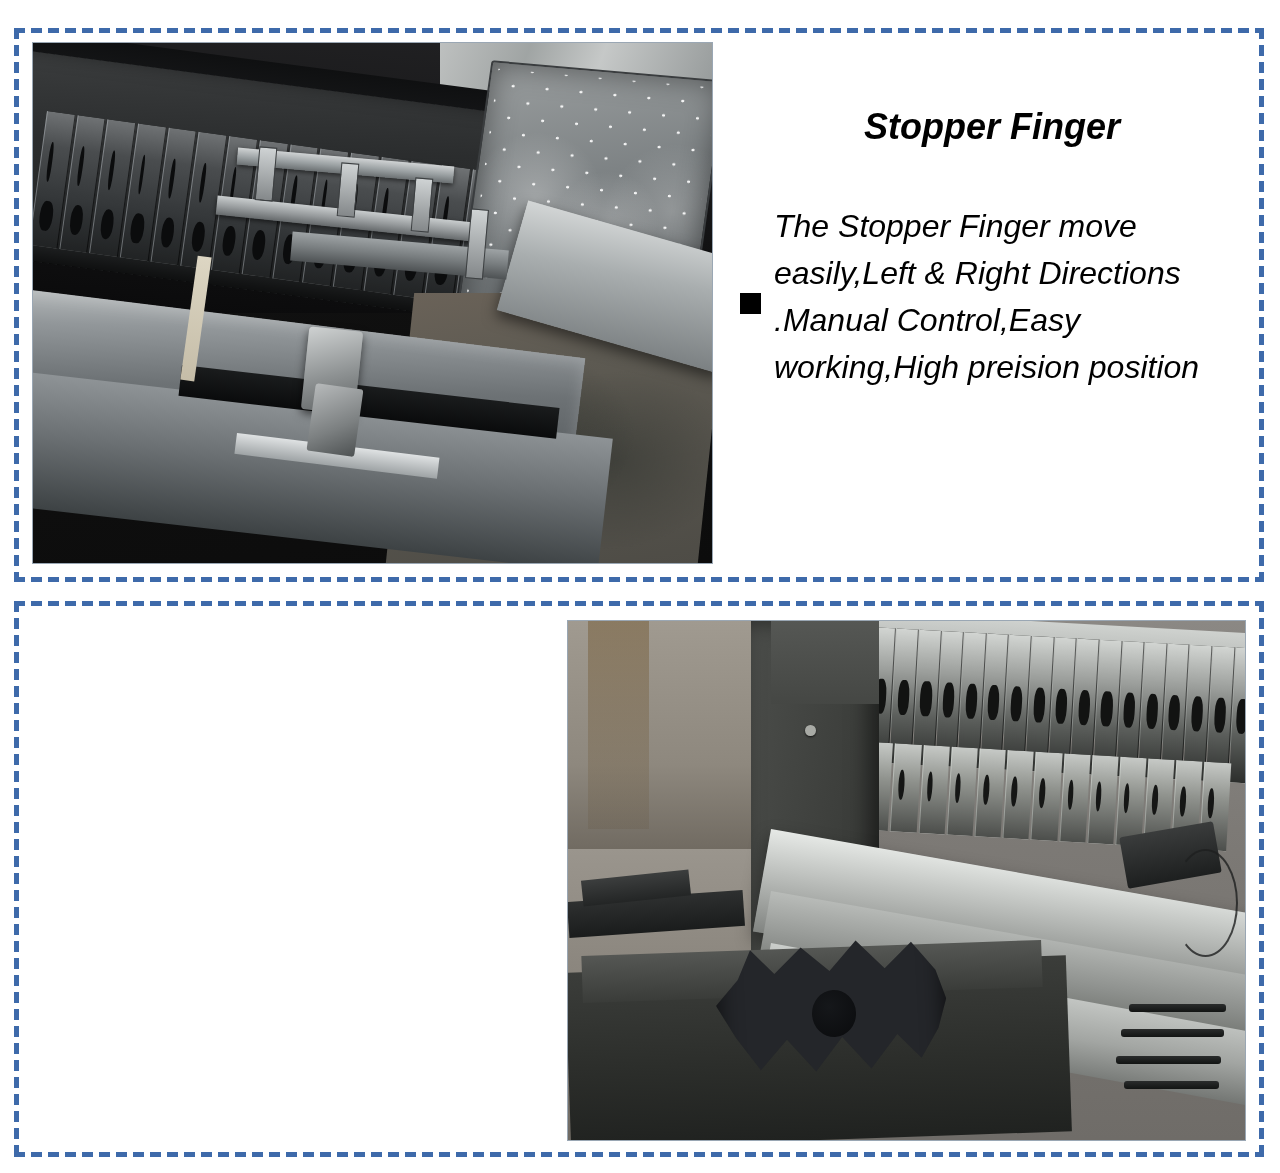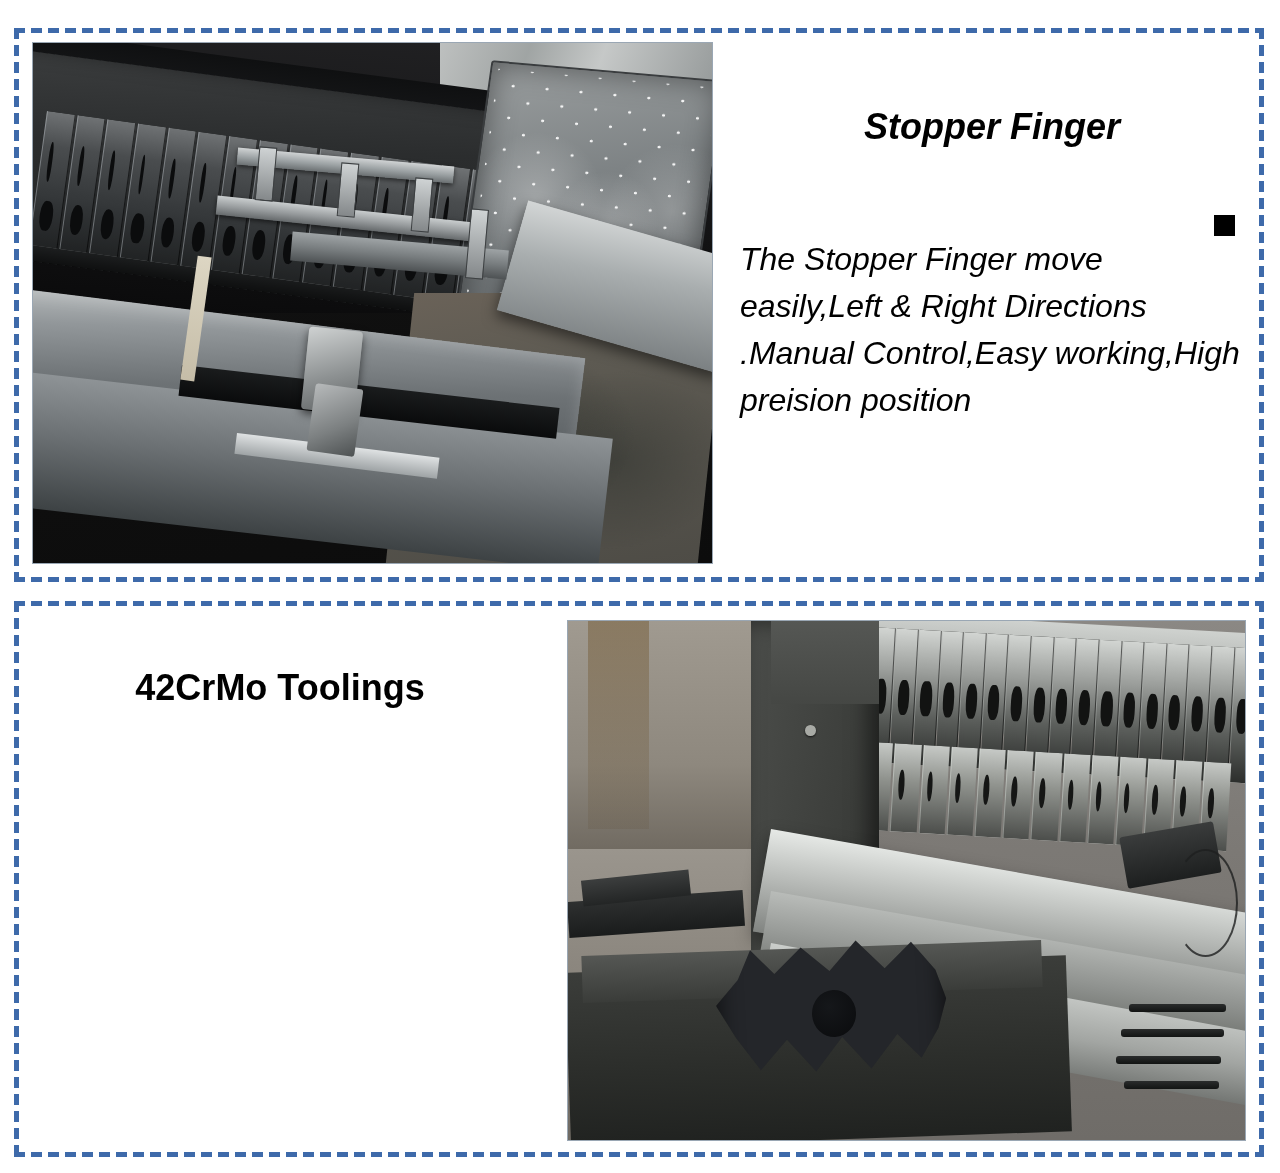--- a/index.html
+++ b/index.html
@@ -417,23 +417,22 @@
     color: #000;
     text-align: center;
     line-height: 1.15;
     margin: 0;
   }
   #text-1 .heading { padding-right: 4px; }
   #text-2 .heading { padding-right: 20px; }
 
   .bullet-row {
     display: flex;
-    align-items: flex-end;
+    align-items: center;
     margin-top: 56px;
-    flex-direction: column;
   }
   #text-2 .bullet-row { margin-top: 62px; }
   .bullet-sq {
     width: 21px; height: 21px;
     background: #000;
     flex: 0 0 21px;
     margin-top: 12px;
     margin-right: 13px;
   }
   .bullet-text {
@@ -513,21 +512,20 @@
 
 <section class="panel" id="panel-2">
   <div class="panel-border">
     <span class="bd-top"></span>
     <span class="bd-bottom"></span>
     <span class="bd-left"></span>
     <span class="bd-right"></span>
   </div>
 
   <div class="text-col" id="text-2">
-    <h2 class="heading">42CrMo Toolings</h2>
   </div>
 
   <figure class="photo" id="photo-2" style="margin:0">
     <div class="ph-layer p2-bg"></div>
     <div class="ph-layer p2-wall"></div>
     <div class="ph-layer p2-wall-stain"></div>
     <div class="ph-layer p2-floor"></div>
     <div class="ph-layer p2-upperbeam"></div>
     <div class="ph-layer p2-clamps">
       <i class="p2-clamp"></i>

